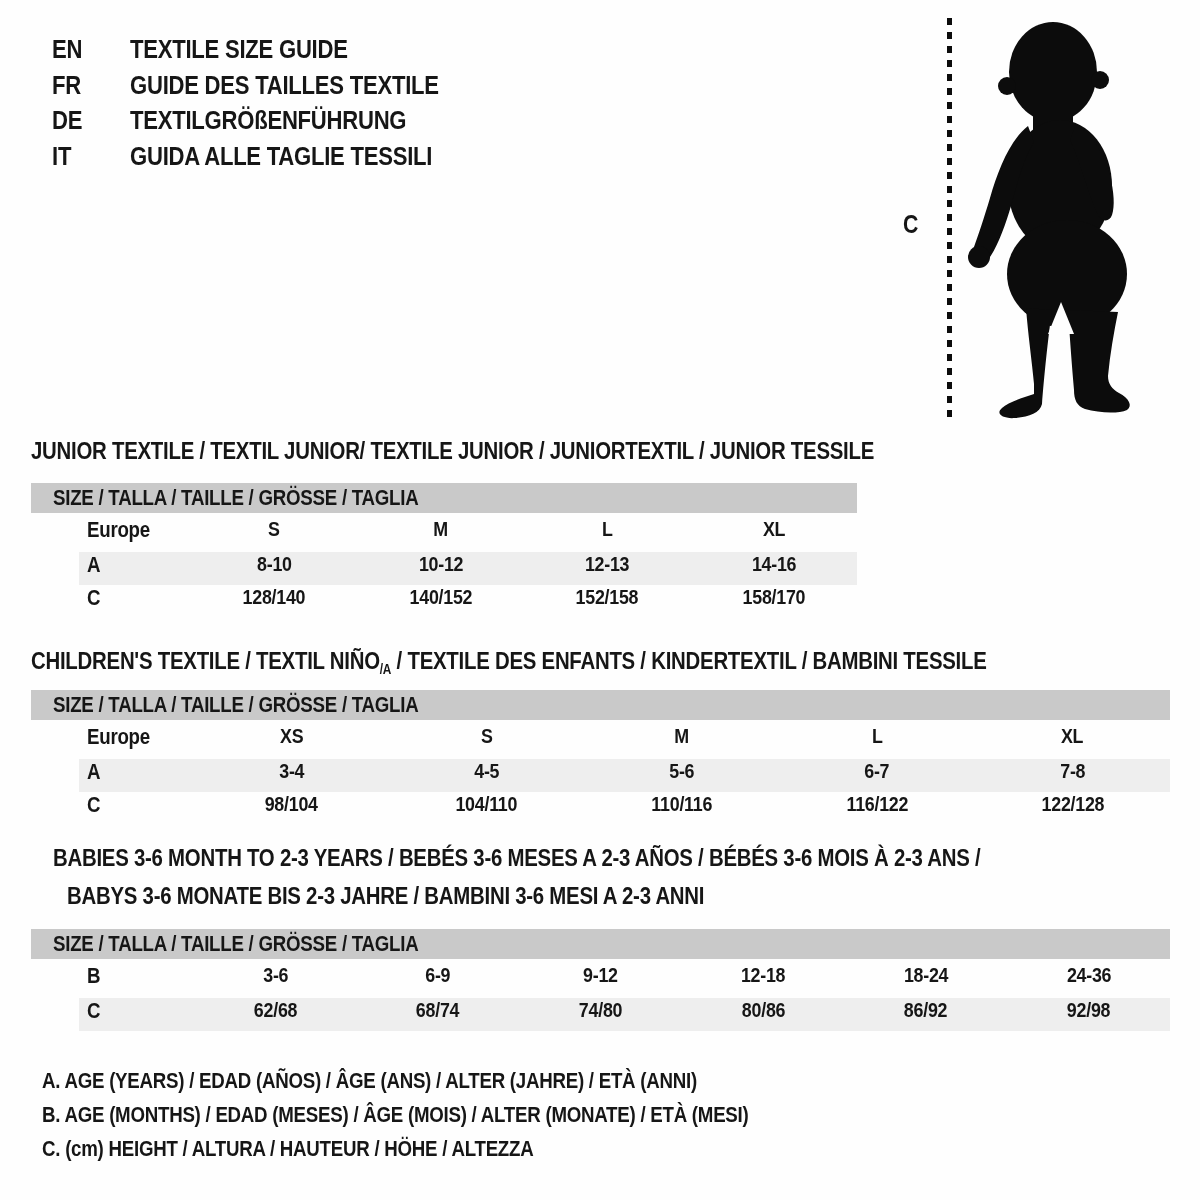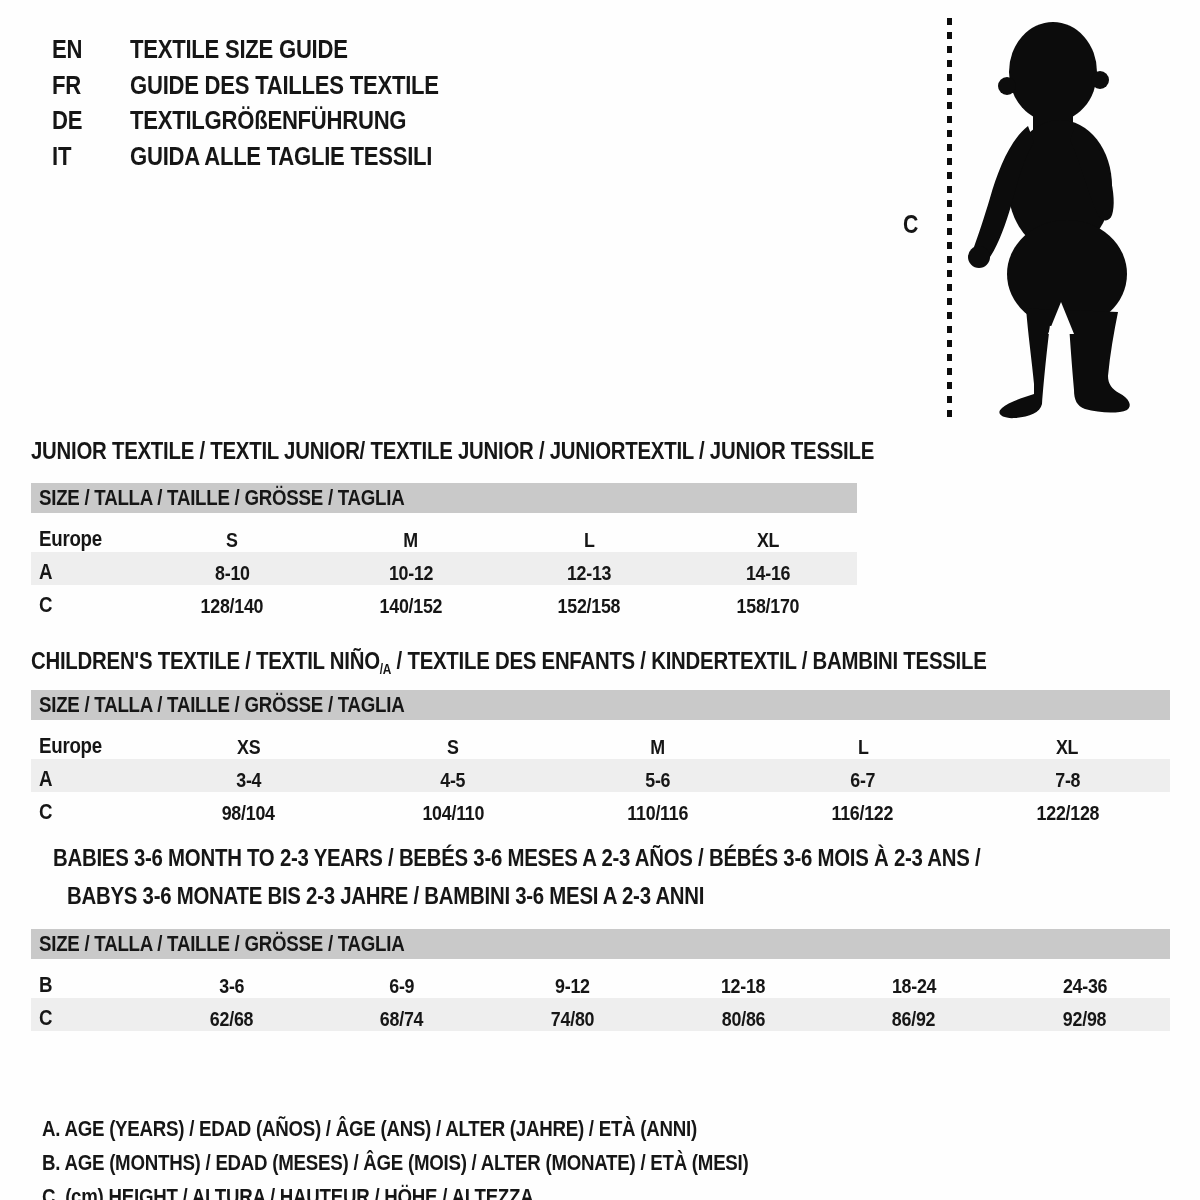--- a/index.html
+++ b/index.html
@@ -26,35 +26,35 @@
     background:repeating-linear-gradient(to bottom, var(--silhouette,#0c0c0c) 0 7px, transparent 7px 14px);
   }
   .c-label { left:903px; top:210px; font-size:25px; }
   svg.baby { left:960px; top:16px; width:176px; height:404px; color:var(--silhouette,#0c0c0c); }
 
   
   .tbl-title { font-size:24px; line-height:26px; }
   .size-table { display:flex; flex-direction:column; }
   .band {
     height:30px; background:var(--header-band,#c9c9c9);
-    display:flex; align-items:center; padding-left:8px; font-size:22px;
+    display:flex; align-items:center; padding-left:22px; font-size:22px;
   }
   .gap { height:4px; }
-  .row { display:flex; align-items:flex-end; }
+  .row { display:flex; align-items:flex-start;margin-left:48px; }
   .row.h35 { height:35px; }
   .row.h33 { height:33px; }
   .row.shaded { background:var(--shaded-row,#eee); }
   .lbl { padding-left:8px; font-size:22px; }
   .lbl.w112 { width:112px; }
   .lbl.w115 { width:115px; }
   .cell { flex:1; text-align:center; font-size:21px; }
   .subpart { font-size:14px; vertical-align:-5px; letter-spacing:-0.3px; }
 
   
-  .legend-line { left:42px; font-size:22px; line-height:26px;margin-top:48px; }
+  .legend-line { left:42px; font-size:22px; line-height:26px; }
 </style>
 </head>
 <body>
 
 <div class="abs lang-block">
   <div class="lang-row">
     <span class="lang-code"><span class="cond">EN</span></span>
     <span class="cond">TEXTILE SIZE GUIDE</span>
   </div>
   <div class="lang-row">

